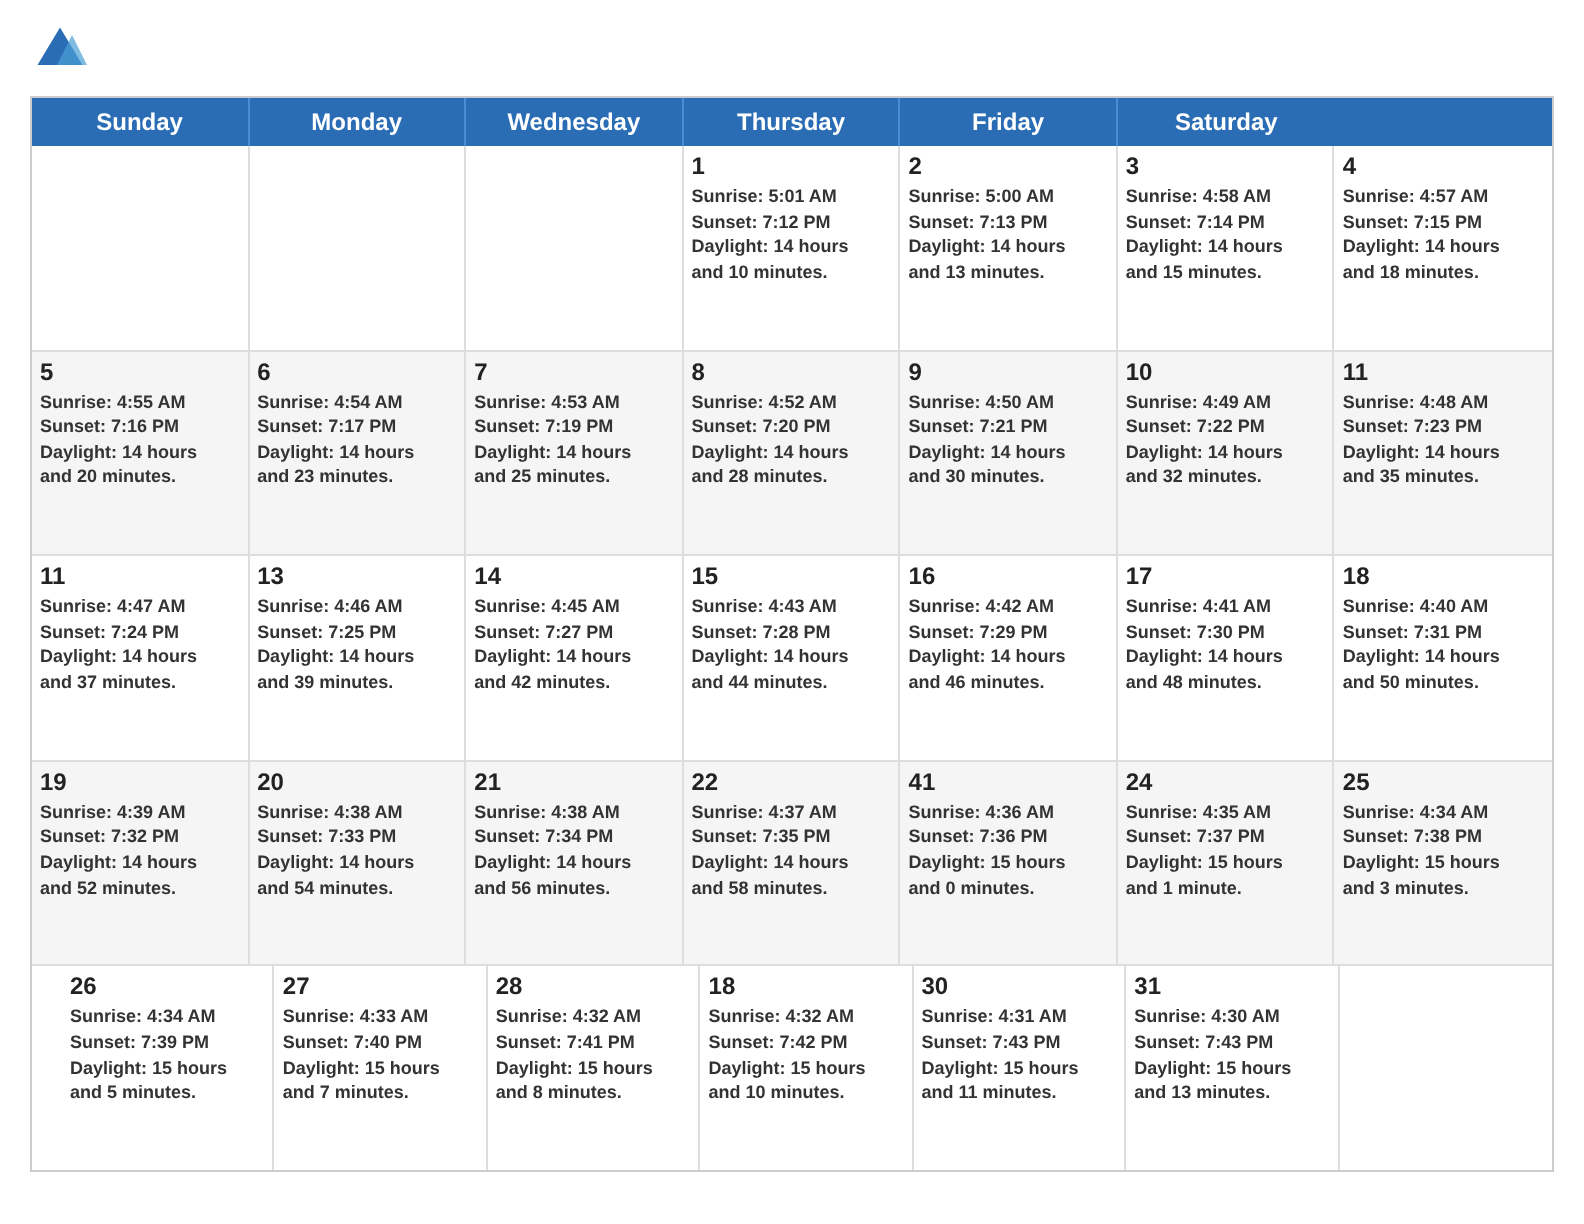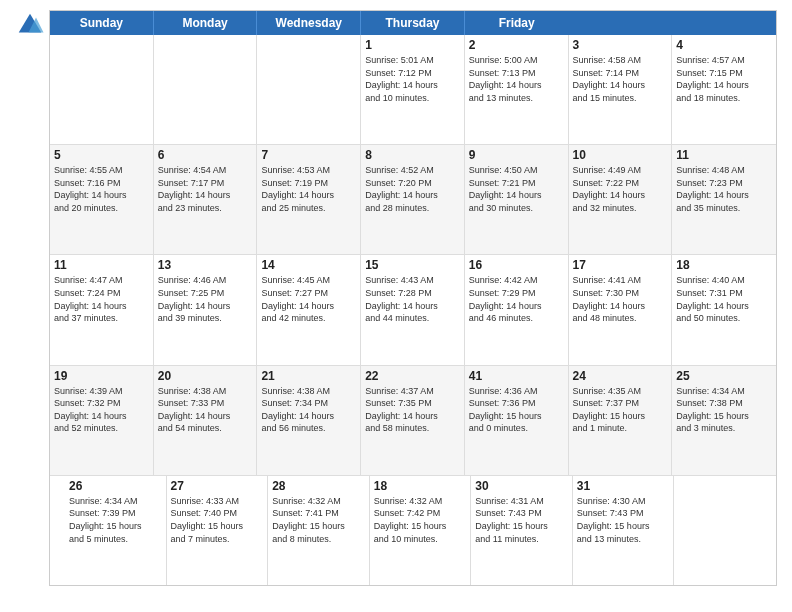--- a/index.html
+++ b/index.html
@@ -8,21 +8,21 @@
       background: #fff;
       width: 792px;
       height: 612px;
       overflow: hidden;
     }
     .page {
       width: 792px;
       height: 596px;
       padding: 10px 15px;
       display: flex;
-      flex-direction: row;
+      flex-direction: column;
     }
     .header {
       display: flex;
       justify-content: space-between;
       align-items: flex-start;
       margin-bottom: 8px;
     }
     .logo {
       display: flex;
       align-items: center;
@@ -101,20 +101,21 @@
     .day-num {
       font-size: 12px;
       font-weight: bold;
       margin-bottom: 2px;
       color: #222;
     }
     .cell-text {
       font-size: 9px;
       line-height: 1.4;
       color: #333;
+      font-weight: bold;
     }
   </style>
 </head>
 <body>
 
 <div class="page">
   <div class="header">
     <div class="logo">
       <svg class="logo-icon" viewBox="0 0 40 40">
         <polygon points="20,5 35,30 5,30" fill="#2a6db5"></polygon>
@@ -131,20 +132,21 @@
     </div>
   </div>
 
   <div class="calendar">
     <div class="cal-header">
     <div class="cal-header-cell">Sunday</div>
         <div class="cal-header-cell">Monday</div>
         <div class="cal-header-cell">Wednesday</div>
         <div class="cal-header-cell">Thursday</div>
         <div class="cal-header-cell">Friday</div>
+        <div class="cal-header-cell">Saturday</div>
       </div>
     <div class="cal-body">
     <div class="cal-row">
           <div class="cal-cell"></div>
           <div class="cal-cell"></div>
           <div class="cal-cell"></div>
           <div class="cal-cell">
             <div class="day-num">1</div>
             <div class="cell-text">Sunrise: 5:01 AM<br>Sunset: 7:12 PM<br>Daylight: 14 hours<br>and 10 minutes.</div>
           </div>

